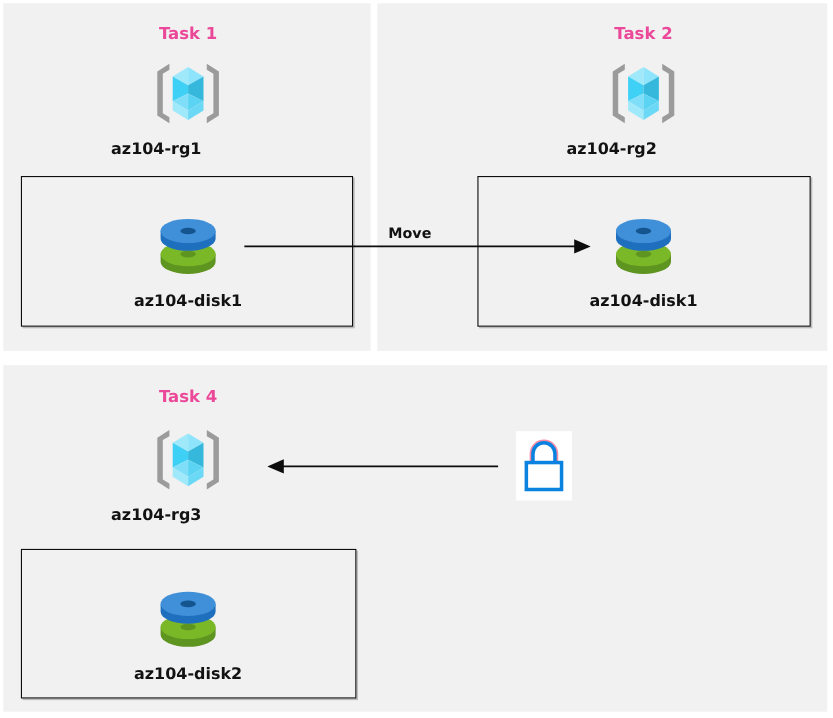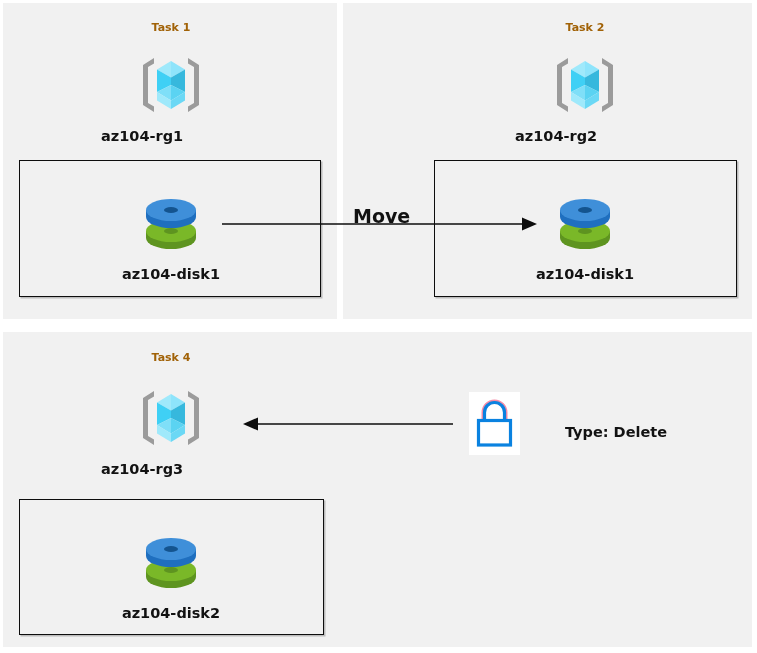--- a/index.html
+++ b/index.html
@@ -41,25 +41,25 @@
     box-shadow: 1.5px 1.5px 0 rgba(0,0,0,0.22);
     box-sizing: border-box;
   }
   #box-task1 { left: 19px;  top: 160px; width: 302px; height: 137px; }
   #box-task2 { left: 434px; top: 160px; width: 303px; height: 137px; }
   #box-task3 { left: 19px;  top: 499px; width: 305px; height: 136px; }
 
   
   .task-title {
     position: absolute;
-    font-size: 11px;
+    font-size: 15px;
     font-weight: bold;
     text-align: center;
     white-space: nowrap;
-    color: #a16207;
+    color: #ec4899;
   }
   #title-task1 { left: 111px; top: 21px;  width: 120px; }
   #title-task2 { left: 525px; top: 21px;  width: 120px; text-align: center; }
   #title-task3 { left: 111px; top: 351px; width: 120px; }
 
   .rg-label {
     position: absolute;
     font-size: 14.5px;
     font-weight: bold;
     text-align: left;
@@ -79,21 +79,21 @@
     color: #121212;
   }
   #label-disk1a { left: 100px; top: 266px; width: 142px; }
   #label-disk1b { left: 514px; top: 266px; width: 142px; }
   #label-disk2  { left: 100px; top: 605px; width: 142px; }
 
   #label-move {
     position: absolute;
     left: 353px;
     top: 205px;
-    font-size: 19px;
+    font-size: 13px;
     font-weight: bold;
     white-space: nowrap;
     color: #121212;
   }
 
   .lock-text {
     position: absolute;
     font-size: 14.5px;
     font-weight: bold;
     text-align: center;
@@ -276,15 +276,14 @@
 
       <path d="M14.5 29 L14.5 20.5 a11 11 0 0 1 22 0 L36.5 29" fill="none" stroke="#f58ba6" stroke-width="4"></path>
 
       <path d="M15.5 29 L15.5 20.5 a10 10 0 0 1 20 0 L35.5 29" fill="none" stroke="#0a82e0" stroke-width="3.2"></path>
 
       <rect x="9.5" y="28.5" width="32" height="24.5" fill="#ffffff" stroke="#0a82e0" stroke-width="3.2"></rect>
     </svg>
   </div>
 
 
-  <div class="lock-text" id="label-lock-type">Type: Delete</div>
 
 </div>
 
 </body></html>

